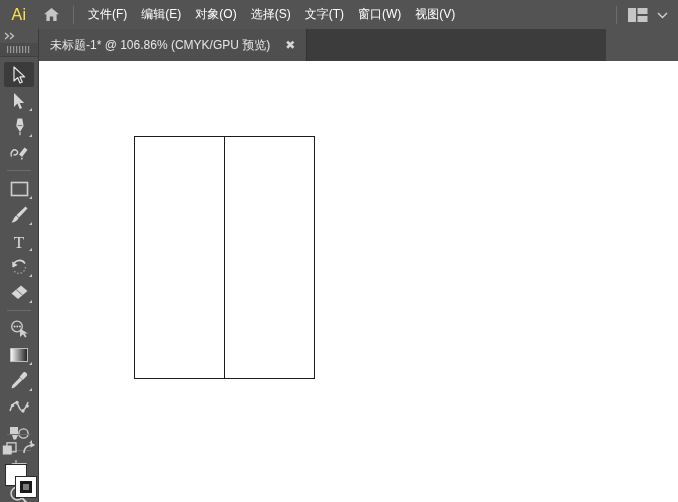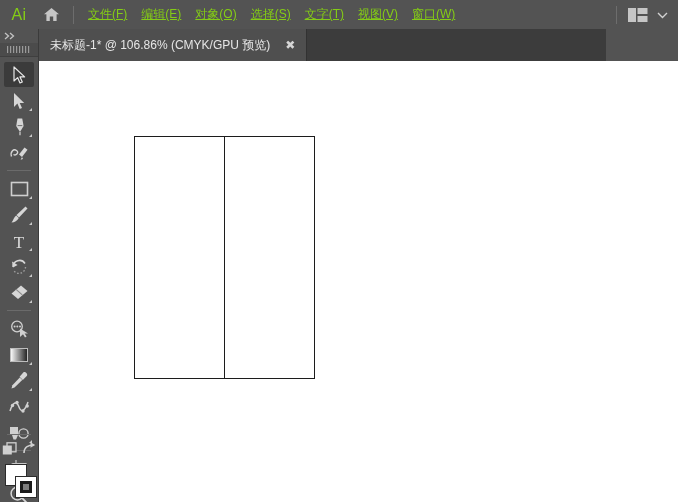--- a/index.html
+++ b/index.html
@@ -27,21 +27,21 @@
     position: absolute;
     left: 0; top: 0;
     width: 678px; height: 29px;
     background: #535353;
     display: flex;
     align-items: center;
   }
   .ai-logo {
     width: 30px;
     text-align: center;
-    color: #84cc16;
+    color: #fde047;
     font-size: 16px;
     font-weight: 400;
     letter-spacing: .3px;
     margin-left: 4px;
     user-select: none;
   }
   .home-icon {
     width: 26px;
     display: flex;
     align-items: center;
@@ -53,28 +53,27 @@
     height: 18px;
     background: #6d6d6d;
     margin: 0 7px 0 9px;
   }
   .menu-items {
     display: flex;
     align-items: center;
     height: 29px;
   }
   .menu-item {
-    color: #84cc16;
+    color: #ffffff;
     font-size: 12px;
     padding: 0 7px;
     line-height: 29px;
     height: 29px;
     white-space: nowrap;
     cursor: default;
-    text-decoration: underline;
   }
   .menubar-right {
     margin-left: auto;
     display: flex;
     align-items: center;
     padding-right: 10px;
   }
   .mb-sep2 {
     width: 1px; height: 18px;
     background: #6d6d6d;
@@ -246,22 +245,22 @@
     </div>
 
     <div class="menu-sep"></div>
 
     <div class="menu-items">
       <div class="menu-item">文件(F)</div>
       <div class="menu-item">编辑(E)</div>
       <div class="menu-item">对象(O)</div>
       <div class="menu-item">选择(S)</div>
       <div class="menu-item">文字(T)</div>
+      <div class="menu-item">窗口(W)</div>
       <div class="menu-item">视图(V)</div>
-      <div class="menu-item">窗口(W)</div>
     </div>
 
     <div class="menubar-right">
       <div class="mb-sep2"></div>
       <div class="arrange-icon">
         <svg width="20" height="14" viewBox="0 0 20 14">
           <rect x="0" y="0" width="8" height="14" fill="#c6c6c6"></rect>
           <rect x="9.5" y="0" width="10" height="6" fill="#c6c6c6"></rect>
           <rect x="9.5" y="8" width="10" height="6" fill="#c6c6c6"></rect>
         </svg>

